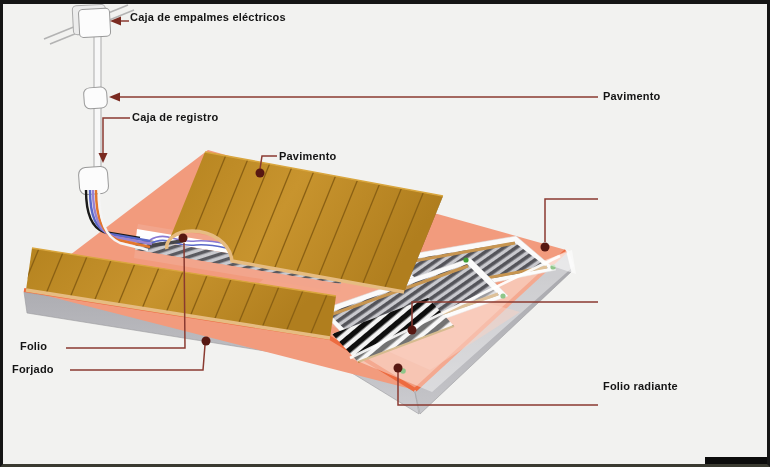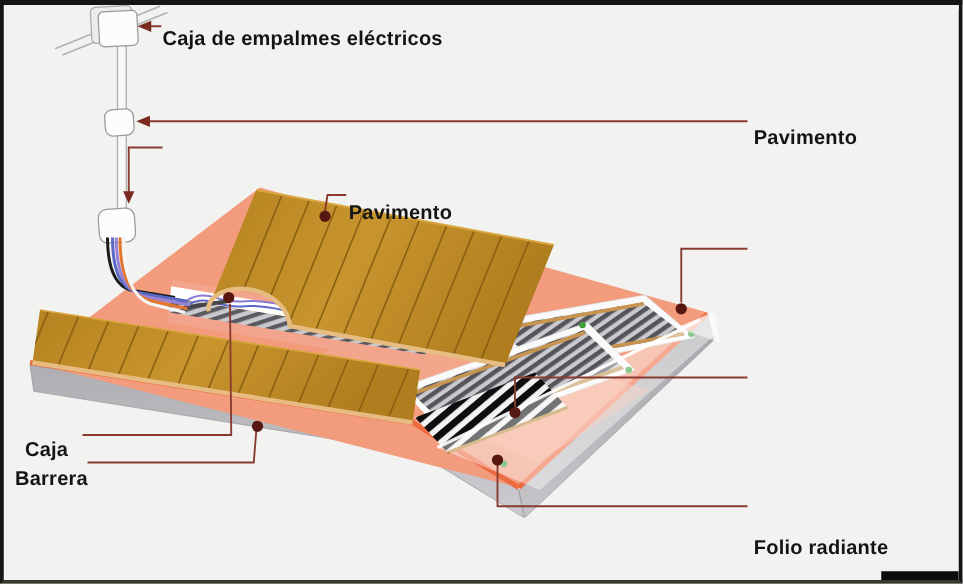--- a/index.html
+++ b/index.html
@@ -6,22 +6,22 @@
   #stage{
     position:relative;width:770px;height:467px;overflow:hidden;
     background:#F2F2F0;
     border-top:4px solid #151515;border-left:3px solid #151515;
     border-right:3px solid #151515;border-bottom:3px solid #3a3a30;
     box-sizing:border-box;
     font-family:"Liberation Sans", sans-serif;
   }
   #art{position:absolute;left:-3px;top:-4px;width:770px;height:467px;}
   .lbl{
-    position:absolute;font-size:16px;font-weight:700;color:#141414;
-    white-space:nowrap;letter-spacing:.2px;margin-top:12px;
+    position:absolute;font-size:11px;font-weight:700;color:#141414;
+    white-space:nowrap;letter-spacing:.2px;
   }
   .corner-br{position:absolute;right:0;bottom:0;width:62px;height:7px;background:#0c0c0c;}
   .corner-tr{position:absolute;right:0;top:0;width:20px;height:4px;background:#F2F2F0;}
 </style>
 </head>
 <body>
 
 <div id="stage">
 
   <svg id="art" viewBox="0 0 770 467" xmlns="http://www.w3.org/2000/svg">
@@ -199,20 +199,21 @@
       <circle cx="545" cy="247" r="4.5"></circle>
       <circle cx="412" cy="330" r="4.5"></circle>
       <circle cx="398" cy="368" r="4.5"></circle>
       <circle cx="183" cy="238" r="4.5"></circle>
       <circle cx="206" cy="341" r="4.5"></circle>
     </g>
   </svg>
 
   <div class="lbl" style="left:127px;top:7px">Caja de empalmes eléctricos</div>
   <div class="lbl" style="left:600px;top:86px">Pavimento</div>
+  <div class="lbl" style="left:129px;top:107px">Caja de registro</div>
   <div class="lbl" style="left:276px;top:146px">Pavimento</div>
-  <div class="lbl" style="left:17px;top:336px">Caja</div>
-  <div class="lbl" style="left:9px;top:359px">Barrera</div>
-  <div class="lbl" style="left:600px;top:414px">Folio radiante</div>
+  <div class="lbl" style="left:17px;top:336px">Folio</div>
+  <div class="lbl" style="left:9px;top:359px">Forjado</div>
+  <div class="lbl" style="left:600px;top:376px">Folio radiante</div>
 
   <div class="corner-br"></div>
   <div class="corner-tr"></div>
 </div>
 
 </body></html>

